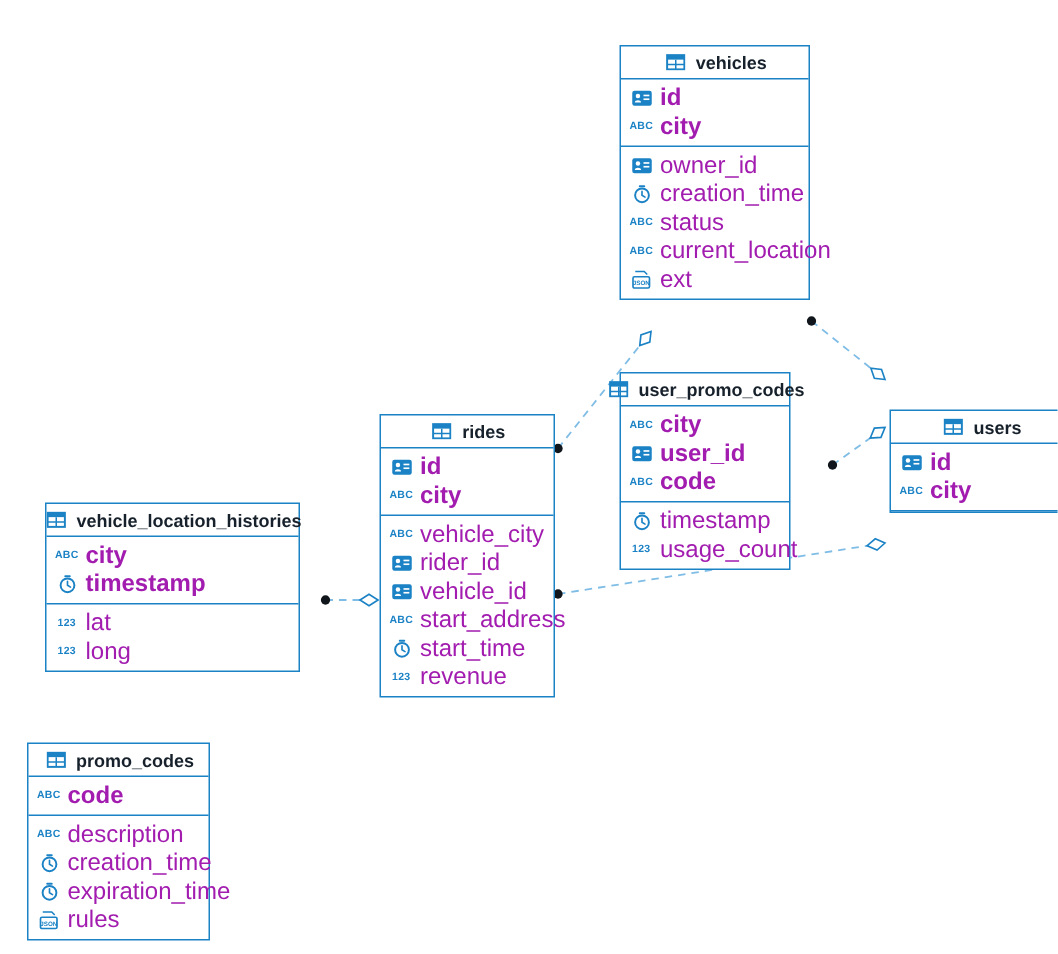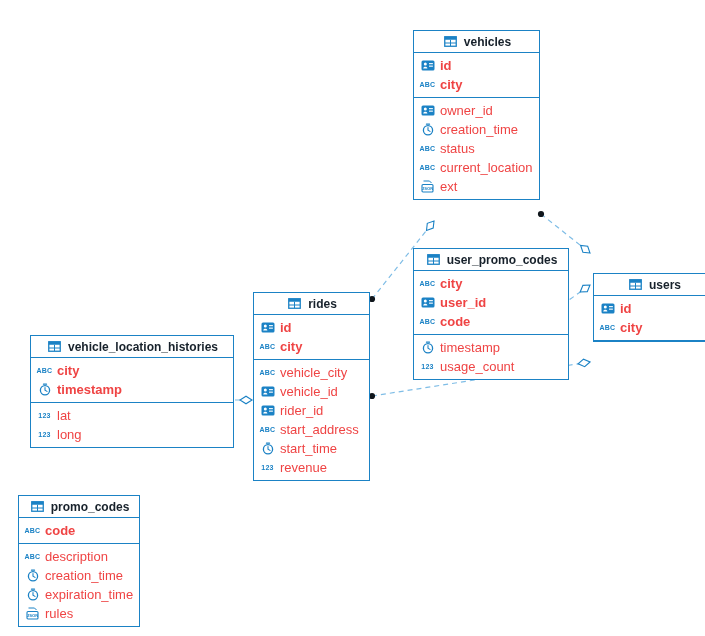--- a/index.html
+++ b/index.html
@@ -17,21 +17,21 @@
     height: 22px;
     border-bottom: 1.5px solid #1b82c5;
     font-size: 12px; font-weight: 700; color: #17212b;
     padding: 0 4px; white-space: nowrap;
   }
   .section { padding: 3px 0; }
   .section.pk .fname { font-weight: 700; }
   .divider { border-top: 1.2px solid #1b82c5; }
   .row { display: flex; align-items: center; gap: 4px; height: 19px; padding: 0 5px; }
   .ficon { flex: 0 0 17px; width: 17px; display: flex; align-items: center; justify-content: center; }
-  .fname { font-size: 13px; color: #ef4444; white-space: nowrap; }
+  .fname { font-size: 16px; color: #a21caf; white-space: nowrap; }
   .tmini { font-size: 7px; font-weight: 700; color: #1b82c5; letter-spacing: 0.2px; }
 </style>
 </head>
 <body>
 
 <div id="canvas">
   <svg id="wires" width="705" height="636">
       <g>
         <line x1="217" y1="400" x2="252" y2="400" stroke="#7fbde6" stroke-width="1.2" stroke-dasharray="5 4"></line>
         <circle cx="217" cy="400" r="3.1" fill="#10161c"></circle>
@@ -131,21 +131,21 @@
             <svg width="13" height="13" viewBox="0 0 13 13">
               <path d="M2.5 1 h6 l2 2" fill="none" stroke="#1b82c5" stroke-width="1"></path>
               <rect x="1" y="4.5" width="11" height="7.5" rx="1" fill="none" stroke="#1b82c5" stroke-width="1.1"></rect>
               <text x="6.5" y="10.3" text-anchor="middle" font-size="4.2" font-weight="bold" fill="#1b82c5">JSON</text>
             </svg>
           </span>
           <span class="fname">ext</span>
         </div>
       </div>
     </div>
-    <div class="table" style="left: 413px; top: 248px; width: 156px;">
+    <div class="table" style="left: 413px; top: 248px; width: 114px;">
       <div class="thead">
         <span class="ficon">
           <svg width="13" height="11" viewBox="0 0 13 11">
             <rect x="0.75" y="0.75" width="11.5" height="9.5" fill="none" stroke="#1b82c5" stroke-width="1.3"></rect>
             <rect x="0.75" y="0.75" width="11.5" height="3" fill="#1b82c5"></rect>
             <line x1="6.5" y1="3.75" x2="6.5" y2="10" stroke="#1b82c5" stroke-width="1"></line>
             <line x1="1" y1="7" x2="12" y2="7" stroke="#1b82c5" stroke-width="1"></line>
           </svg>
         </span>
         <span class="tname">user_promo_codes</span>
@@ -223,21 +223,21 @@
         </div>
         <div class="row">
           <span class="ficon">
             <span class="tmini">ABC</span>
           </span>
           <span class="fname">city</span>
         </div>
       </div>
       <div class="divider"></div>
     </div>
-    <div class="table" style="left: 253px; top: 292px; width: 117px;">
+    <div class="table" style="left: 253px; top: 276px; width: 117px;">
       <div class="thead">
         <span class="ficon">
           <svg width="13" height="11" viewBox="0 0 13 11">
             <rect x="0.75" y="0.75" width="11.5" height="9.5" fill="none" stroke="#1b82c5" stroke-width="1.3"></rect>
             <rect x="0.75" y="0.75" width="11.5" height="3" fill="#1b82c5"></rect>
             <line x1="6.5" y1="3.75" x2="6.5" y2="10" stroke="#1b82c5" stroke-width="1"></line>
             <line x1="1" y1="7" x2="12" y2="7" stroke="#1b82c5" stroke-width="1"></line>
           </svg>
         </span>
         <span class="tname">rides</span>
@@ -273,36 +273,36 @@
         <div class="row">
           <span class="ficon">
             <svg width="14" height="11" viewBox="0 0 14 11">
               <rect x="0.5" y="0.5" width="13" height="10" rx="1.5" fill="#1b82c5"></rect>
               <circle cx="4.3" cy="4" r="1.5" fill="#fff"></circle>
               <path d="M2.2 8.4 C2.2 6.3 6.4 6.3 6.4 8.4 Z" fill="#fff"></path>
               <rect x="8" y="3.1" width="3.9" height="1.1" fill="#fff"></rect>
               <rect x="8" y="5.6" width="3.9" height="1.1" fill="#fff"></rect>
             </svg>
           </span>
+          <span class="fname">rider_id</span>
+        </div>
+        <div class="row">
+          <span class="ficon">
+            <svg width="14" height="11" viewBox="0 0 14 11">
+              <rect x="0.5" y="0.5" width="13" height="10" rx="1.5" fill="#1b82c5"></rect>
+              <circle cx="4.3" cy="4" r="1.5" fill="#fff"></circle>
+              <path d="M2.2 8.4 C2.2 6.3 6.4 6.3 6.4 8.4 Z" fill="#fff"></path>
+              <rect x="8" y="3.1" width="3.9" height="1.1" fill="#fff"></rect>
+              <rect x="8" y="5.6" width="3.9" height="1.1" fill="#fff"></rect>
+            </svg>
+          </span>
           <span class="fname">vehicle_id</span>
         </div>
         <div class="row">
           <span class="ficon">
-            <svg width="14" height="11" viewBox="0 0 14 11">
-              <rect x="0.5" y="0.5" width="13" height="10" rx="1.5" fill="#1b82c5"></rect>
-              <circle cx="4.3" cy="4" r="1.5" fill="#fff"></circle>
-              <path d="M2.2 8.4 C2.2 6.3 6.4 6.3 6.4 8.4 Z" fill="#fff"></path>
-              <rect x="8" y="3.1" width="3.9" height="1.1" fill="#fff"></rect>
-              <rect x="8" y="5.6" width="3.9" height="1.1" fill="#fff"></rect>
-            </svg>
-          </span>
-          <span class="fname">rider_id</span>
-        </div>
-        <div class="row">
-          <span class="ficon">
             <span class="tmini">ABC</span>
           </span>
           <span class="fname">start_address</span>
         </div>
         <div class="row">
           <span class="ficon">
             <svg width="12" height="13" viewBox="0 0 12 13">
               <path d="M4.5 1.2 h3" stroke="#1b82c5" stroke-width="1.3" stroke-linecap="round"></path>
               <circle cx="6" cy="7.2" r="4.6" fill="none" stroke="#1b82c5" stroke-width="1.3"></circle>
               <path d="M6 4.6 V7.2 L8 8.4" fill="none" stroke="#1b82c5" stroke-width="1.1" stroke-linecap="round"></path>
@@ -311,21 +311,21 @@
           <span class="fname">start_time</span>
         </div>
         <div class="row">
           <span class="ficon">
             <span class="tmini">123</span>
           </span>
           <span class="fname">revenue</span>
         </div>
       </div>
     </div>
-    <div class="table" style="left: 30px; top: 335px; width: 204px;">
+    <div class="table" style="left: 30px; top: 335px; width: 170px;">
       <div class="thead">
         <span class="ficon">
           <svg width="13" height="11" viewBox="0 0 13 11">
             <rect x="0.75" y="0.75" width="11.5" height="9.5" fill="none" stroke="#1b82c5" stroke-width="1.3"></rect>
             <rect x="0.75" y="0.75" width="11.5" height="3" fill="#1b82c5"></rect>
             <line x1="6.5" y1="3.75" x2="6.5" y2="10" stroke="#1b82c5" stroke-width="1"></line>
             <line x1="1" y1="7" x2="12" y2="7" stroke="#1b82c5" stroke-width="1"></line>
           </svg>
         </span>
         <span class="tname">vehicle_location_histories</span>

